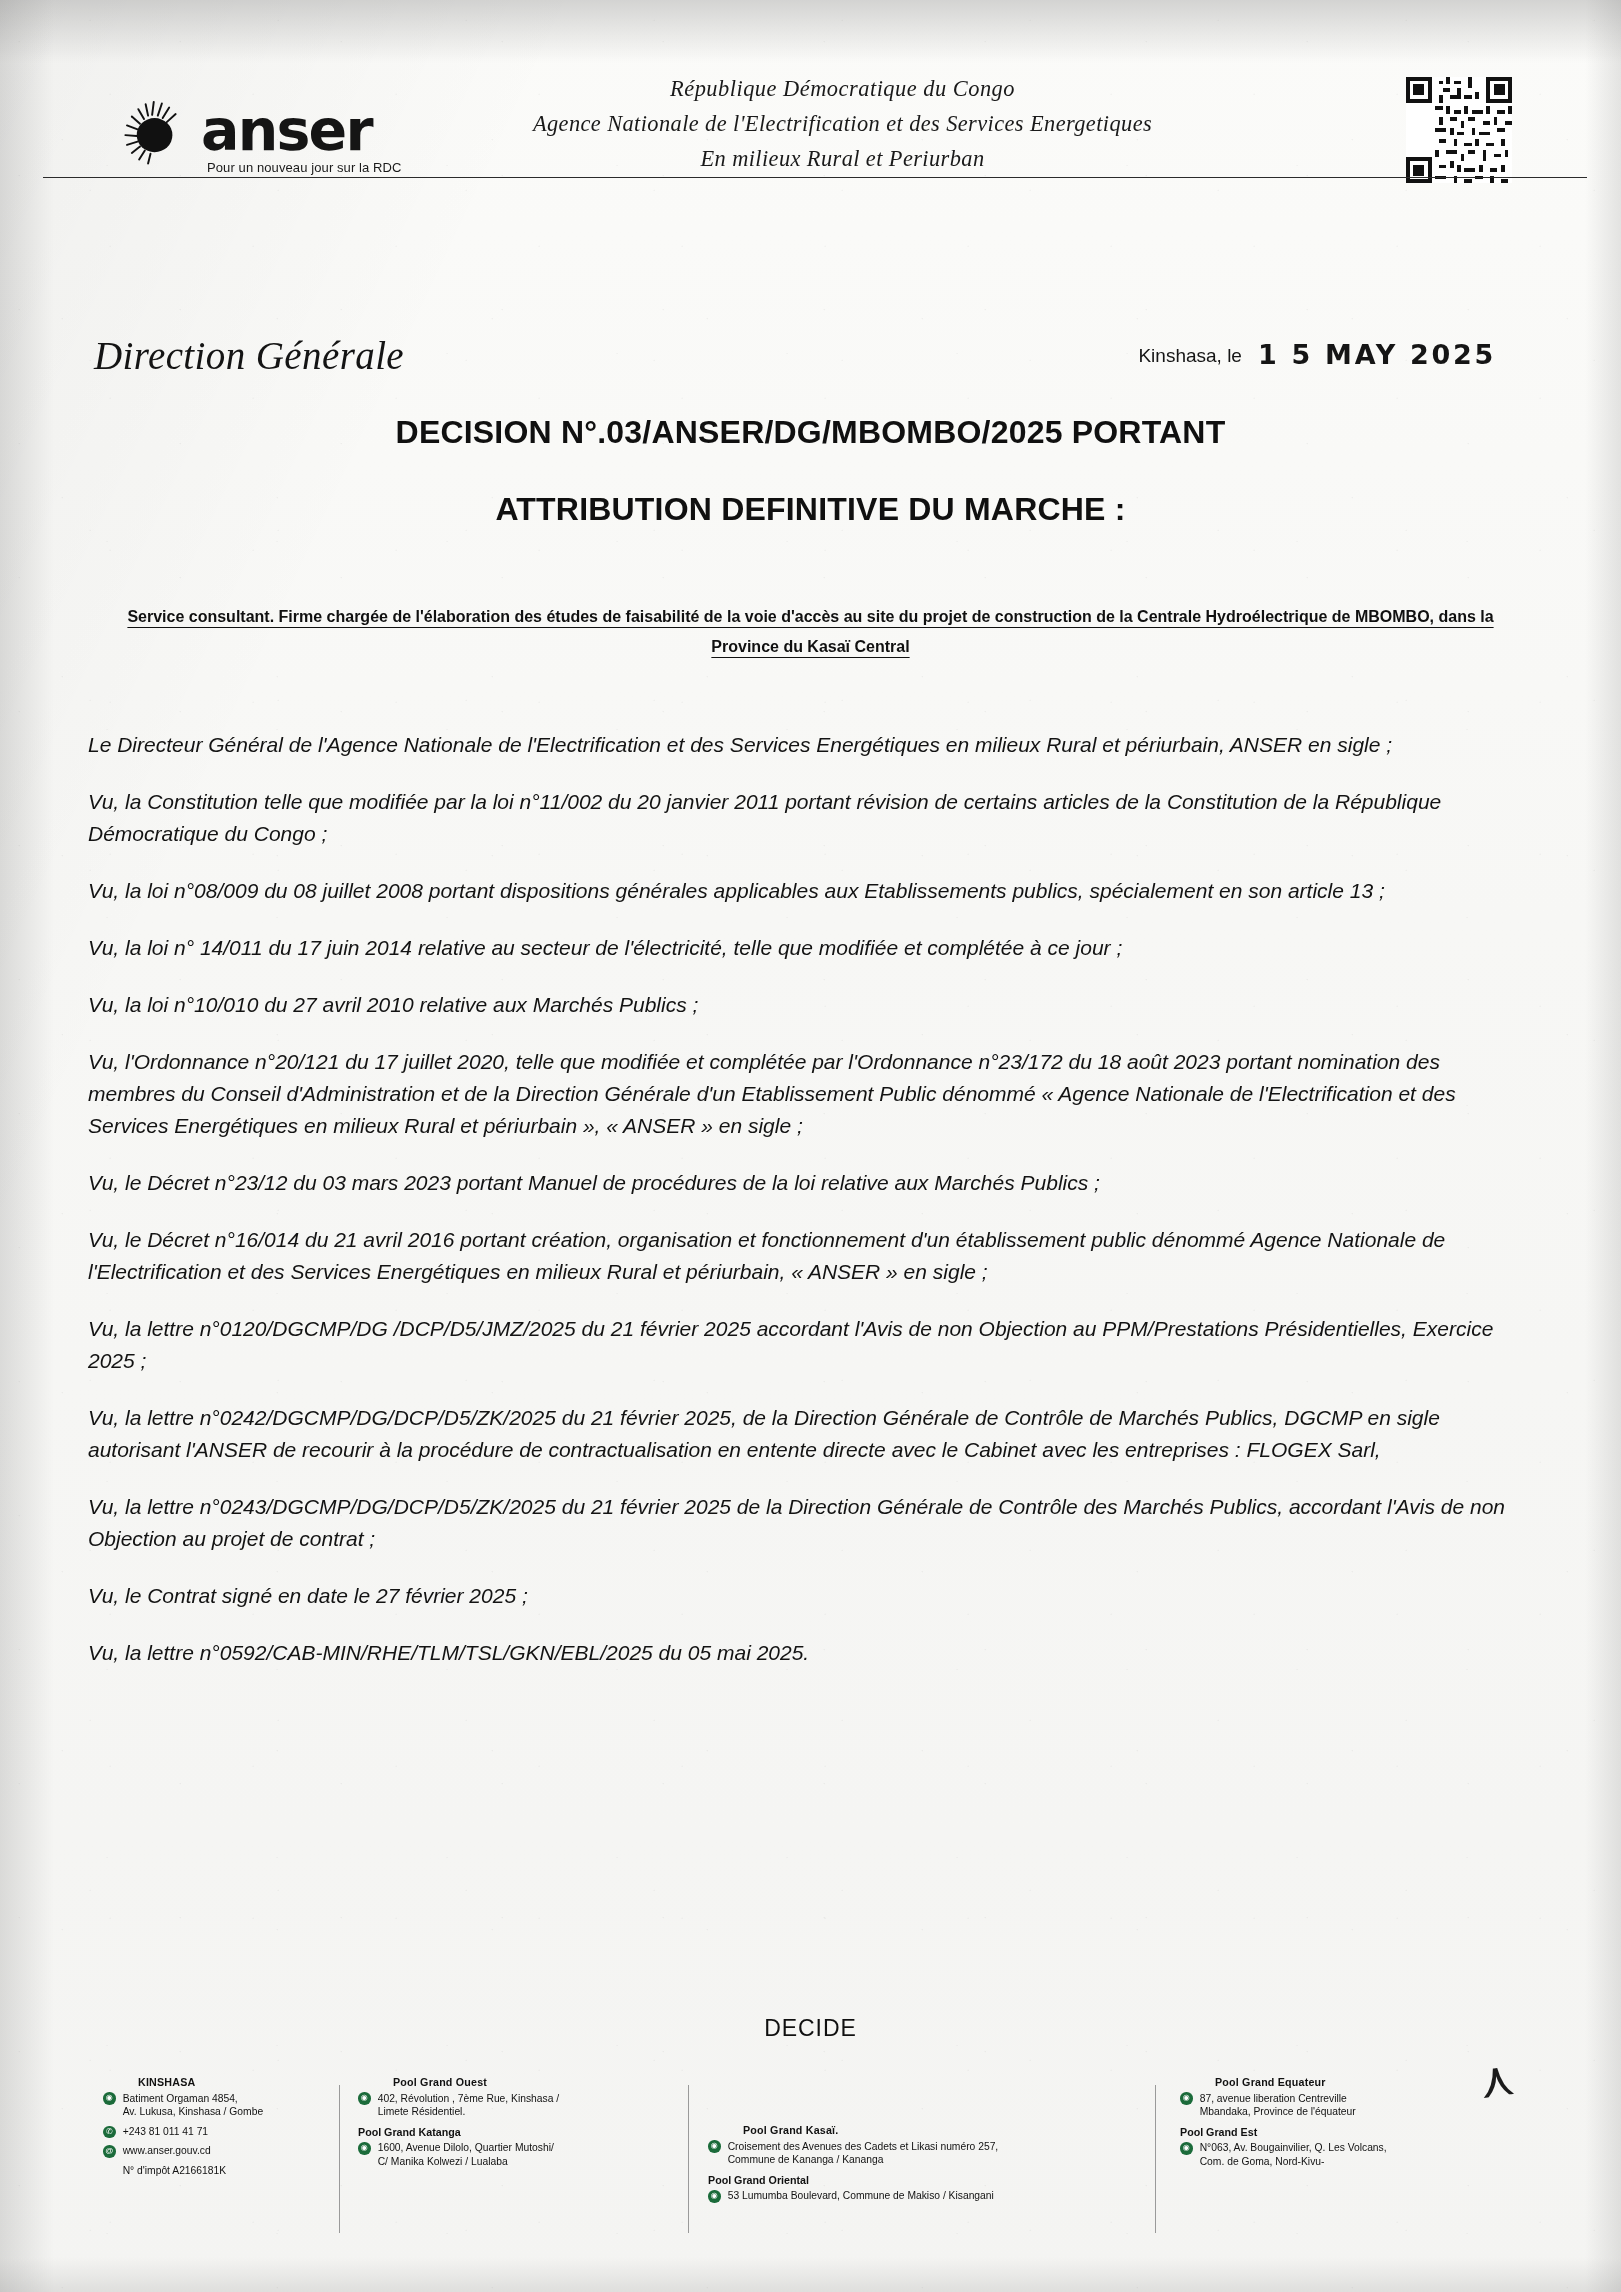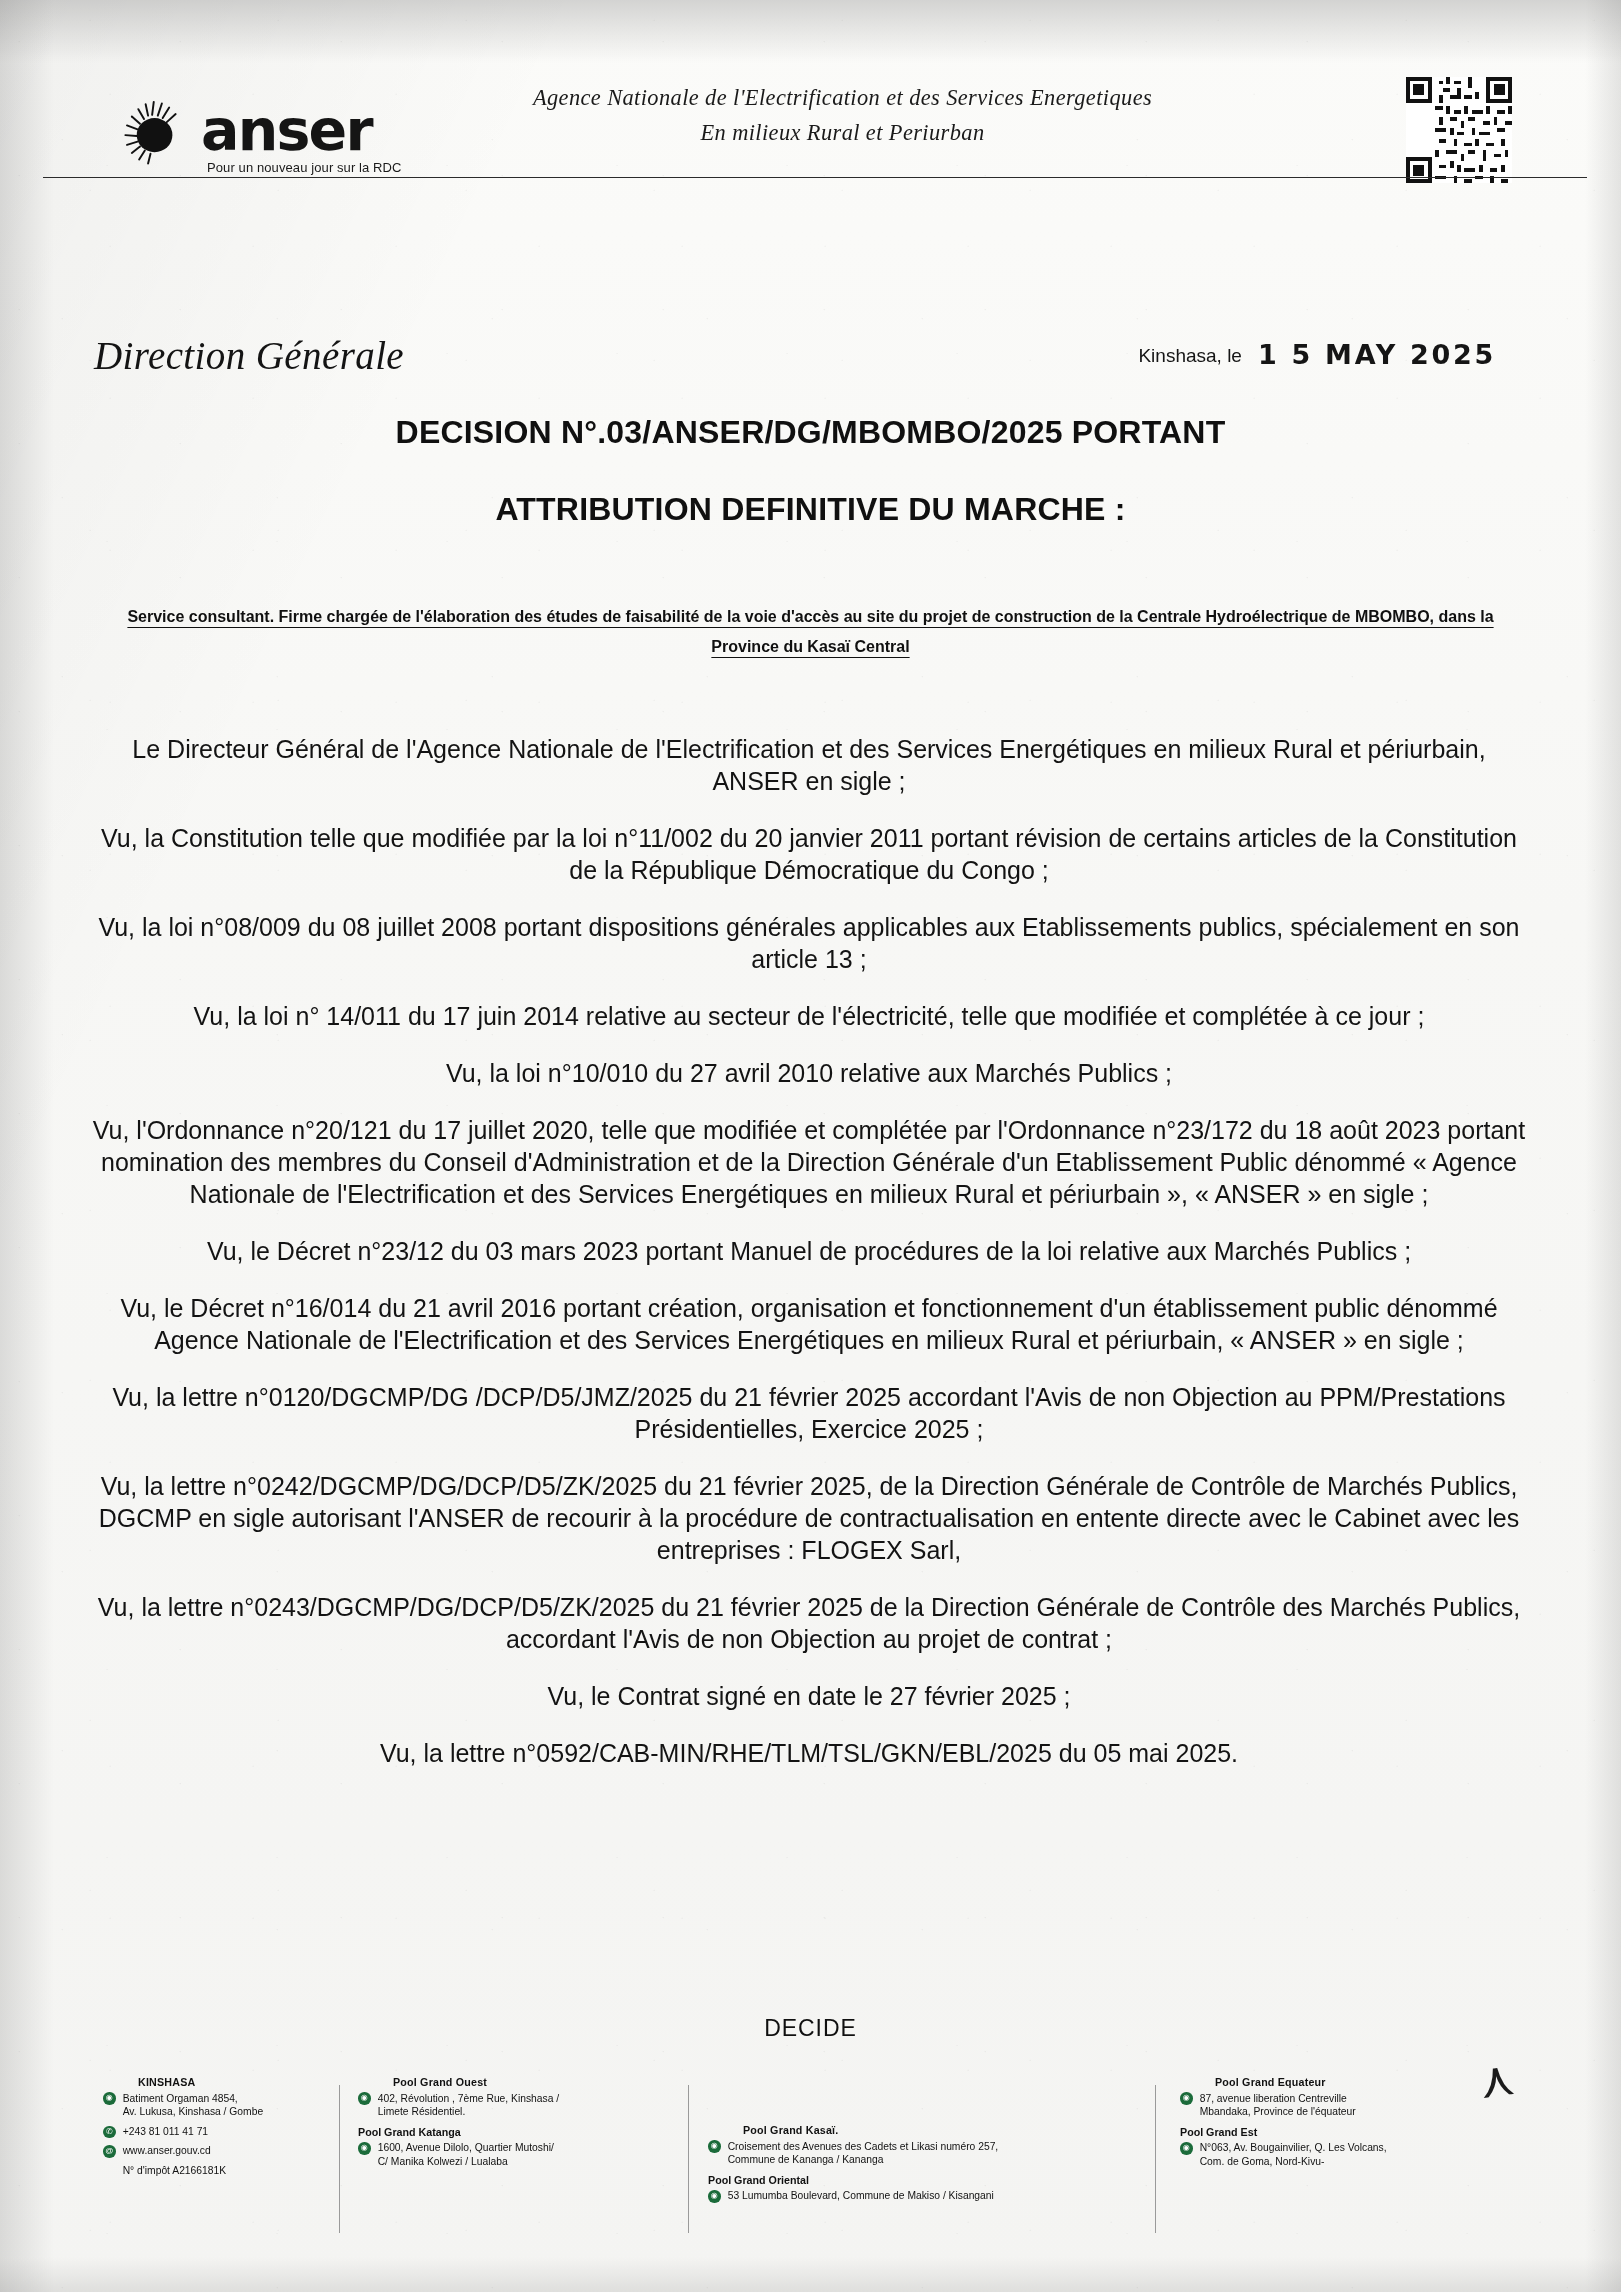--- a/index.html
+++ b/index.html
@@ -165,25 +165,26 @@
     text-underline-offset: 4.5px;
   }
 
   
   .body {
     position: absolute;
     left: 88px; right: 91px;
     top: 708px;
   }
   .para {
-    font-size: 25px;
+    font-size: 21px;
     line-height: 32px;
     color: #131313;
     margin-bottom: 25px;
-    text-align: center;
+    text-align: left;
+    font-style: italic;
   }
   .decide {
     position: absolute;
     left: 0; right: 0;
     top: 2015px;
     text-align: center;
     font-weight: normal;
     font-size: 23px;
     letter-spacing: 0.9px;
     color: #101010;
@@ -274,20 +275,21 @@
           <line x1="28" y1="77" x2="35" y2="66"></line>
           <line x1="39" y1="82" x2="42" y2="70"></line>
         </g>
         <ellipse cx="47" cy="47" rx="22" ry="21" fill="#111"></ellipse>
       </svg>
       <div class="logo-text">anser</div>
       <div class="logo-tag">Pour un nouveau jour sur la RDC</div>
     </div>
 
     <div class="center-head">
+      <div class="l1">République Démocratique du Congo</div>
       <div class="l2">Agence Nationale de l'Electrification et des Services Energetiques</div>
       <div class="l3">En milieux Rural et Periurban</div>
     </div>
 
     <svg class="qr" viewBox="0 0 29 29" shape-rendering="crispEdges">
       <rect width="29" height="29" fill="#fff"></rect>
       <g fill="#111">
         <rect x="0" y="0" width="7" height="1"></rect>
           <rect x="0" y="6" width="7" height="1"></rect>
         <rect x="0" y="0" width="1" height="7"></rect>

